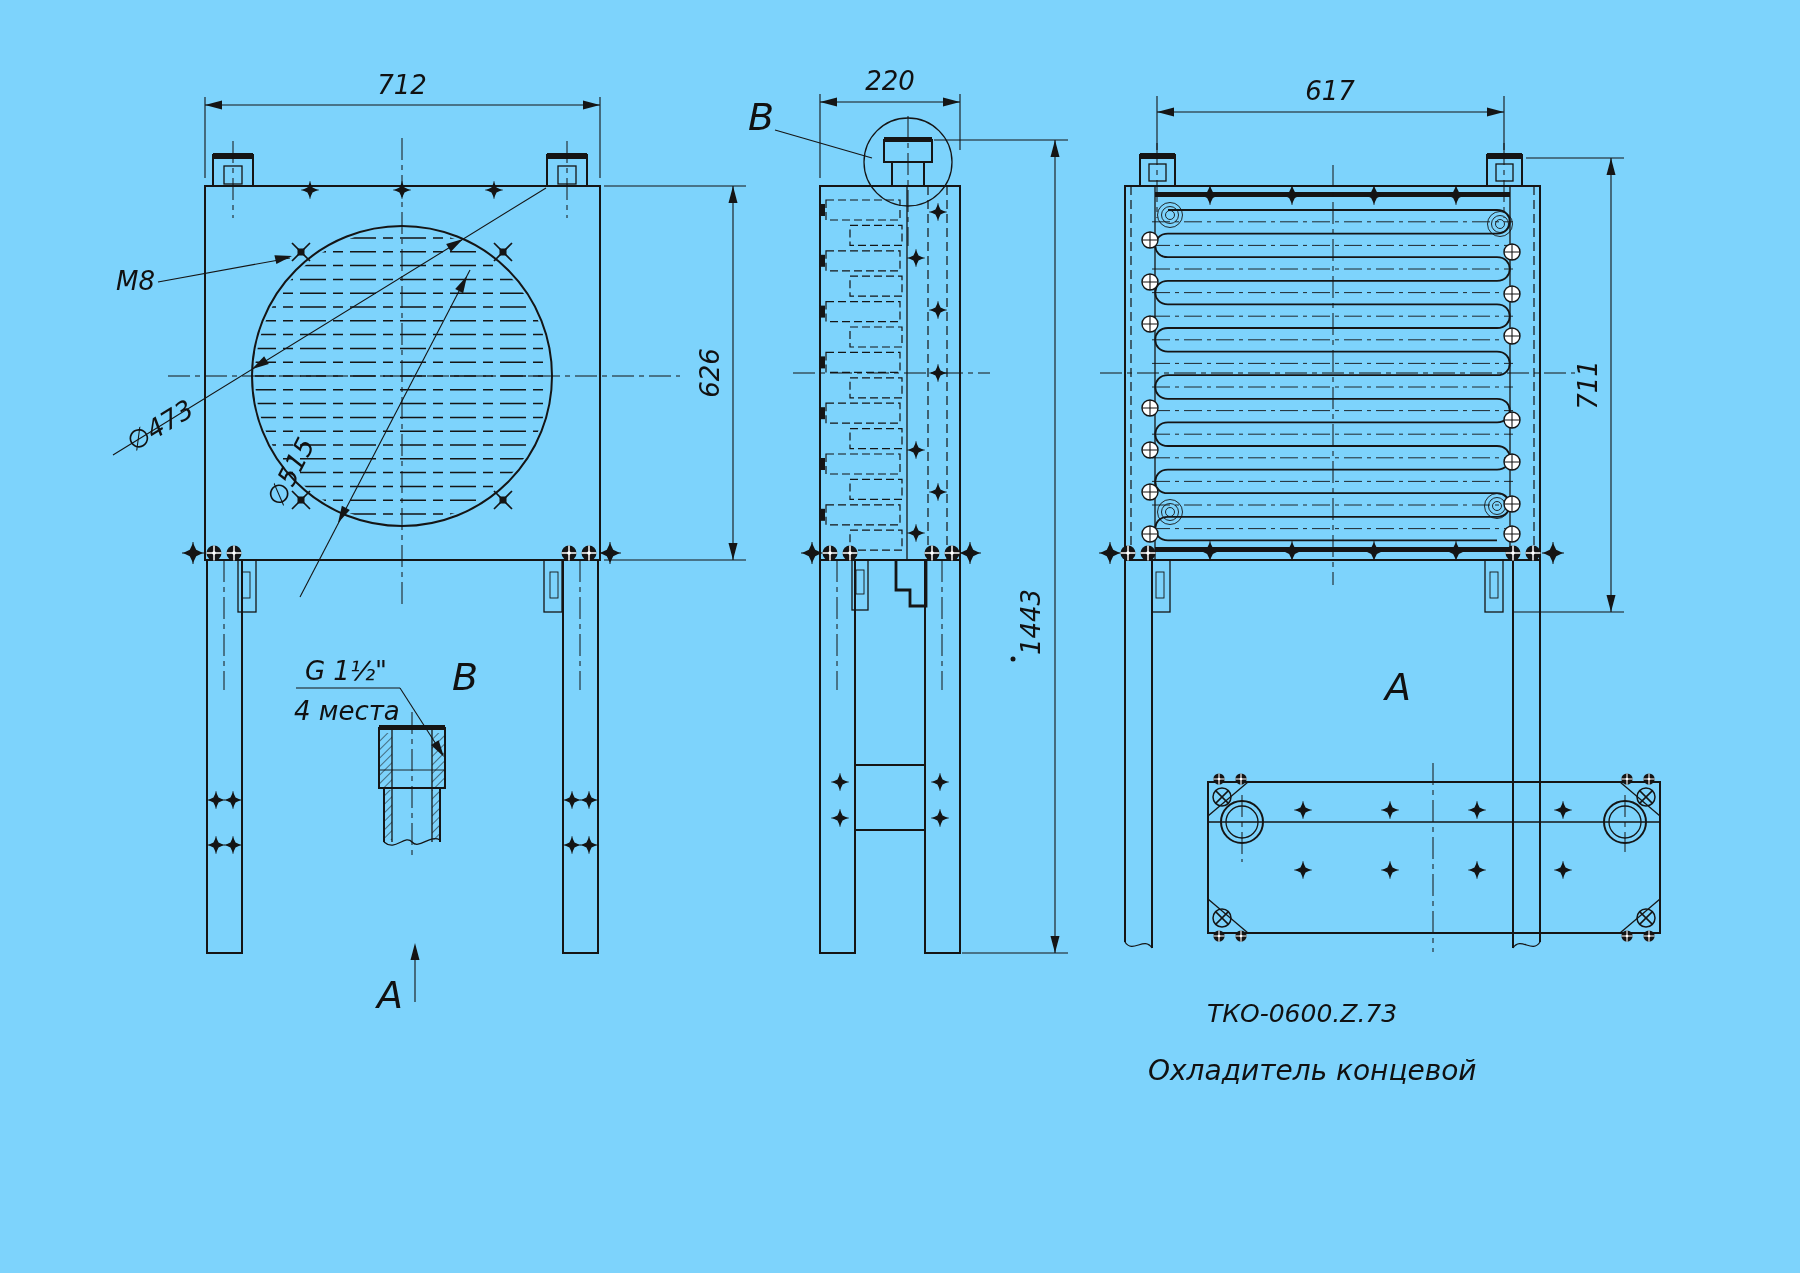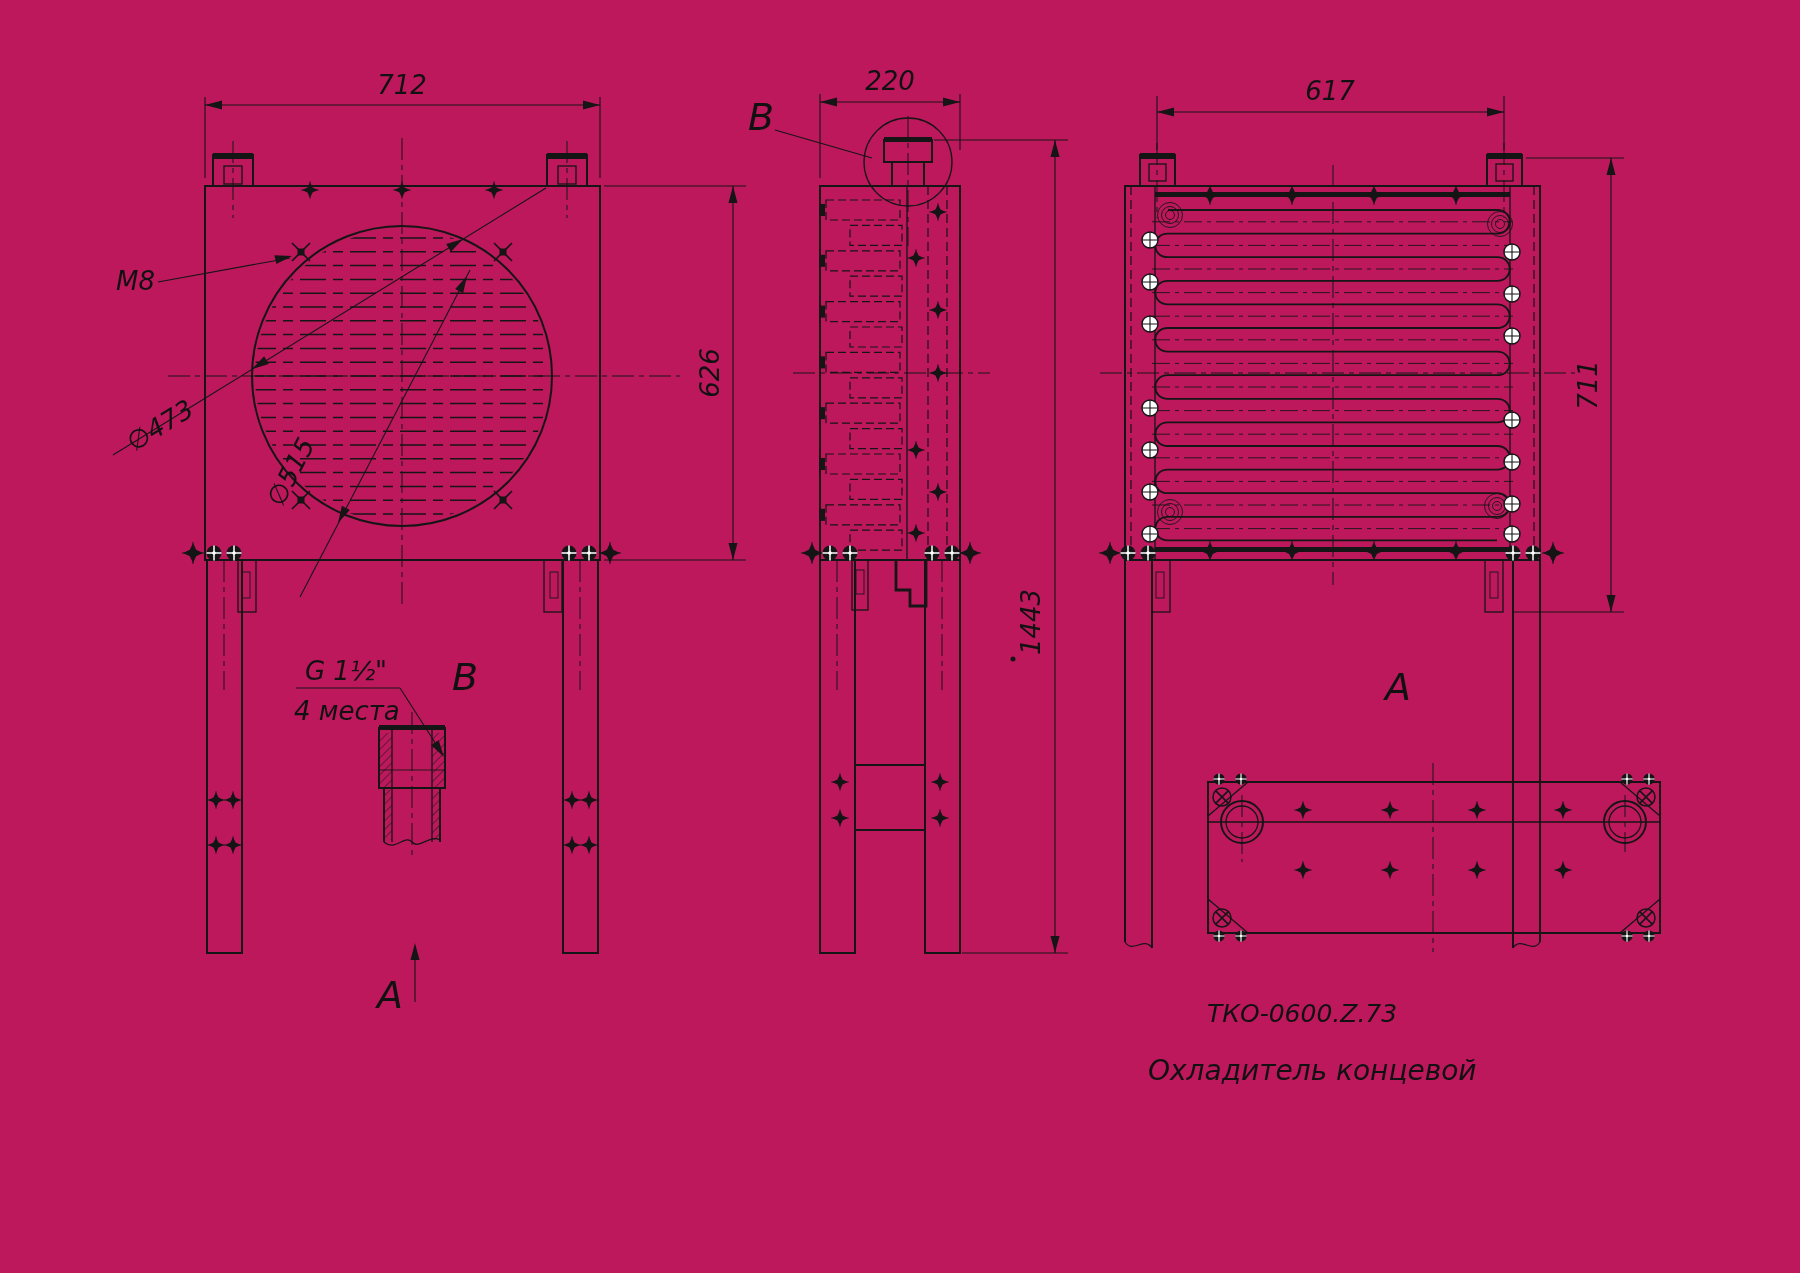--- a/index.html
+++ b/index.html
@@ -1,16 +1,16 @@
 <!DOCTYPE html>
 <html><head>
 <meta charset="utf-8">
 <style>
   html,body{margin:0;padding:0;background:#e8e8e8}
-  #sheet{width:1800px;height:1273px;background:#be185d;position:relative;margin:0 auto;
+  #sheet{width:1800px;height:1273px;background:#7dd3fc;position:relative;margin:0 auto;
          font-family:"DejaVu Sans",sans-serif;}
   svg{display:block}
   .ol{stroke:#151515;stroke-width:2;fill:none}
   .ol3{stroke:#151515;stroke-width:2.8;fill:none}
   .tn{stroke:#151515;stroke-width:1.3;fill:none}
   .tn8{stroke:#151515;stroke-width:.9;fill:none}
   .cl{stroke:#151515;stroke-width:1;stroke-dasharray:22 5 5 5;fill:none}
   .hd{stroke:#151515;stroke-width:1.2;stroke-dasharray:9 5;fill:none}
   .cb{stroke:#151515;stroke-width:1.2;stroke-dasharray:8 4;fill:none}
   .dm{stroke:#151515;stroke-width:1.1;fill:none}

